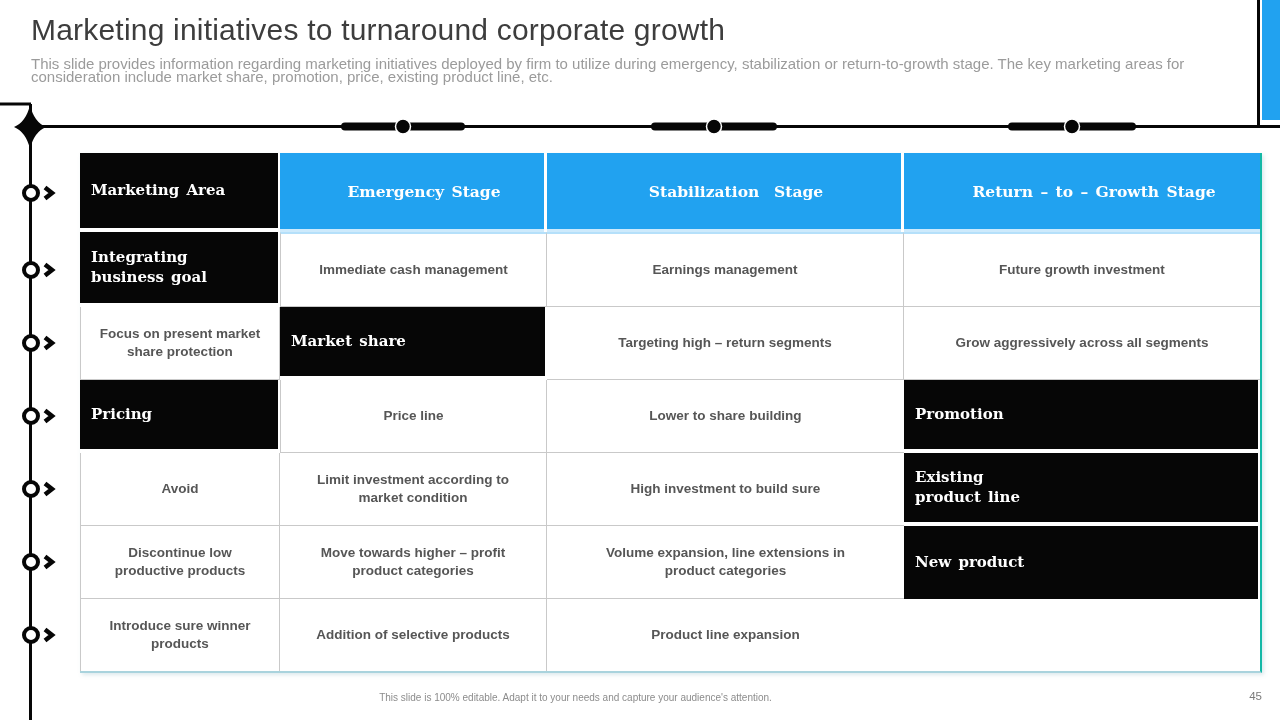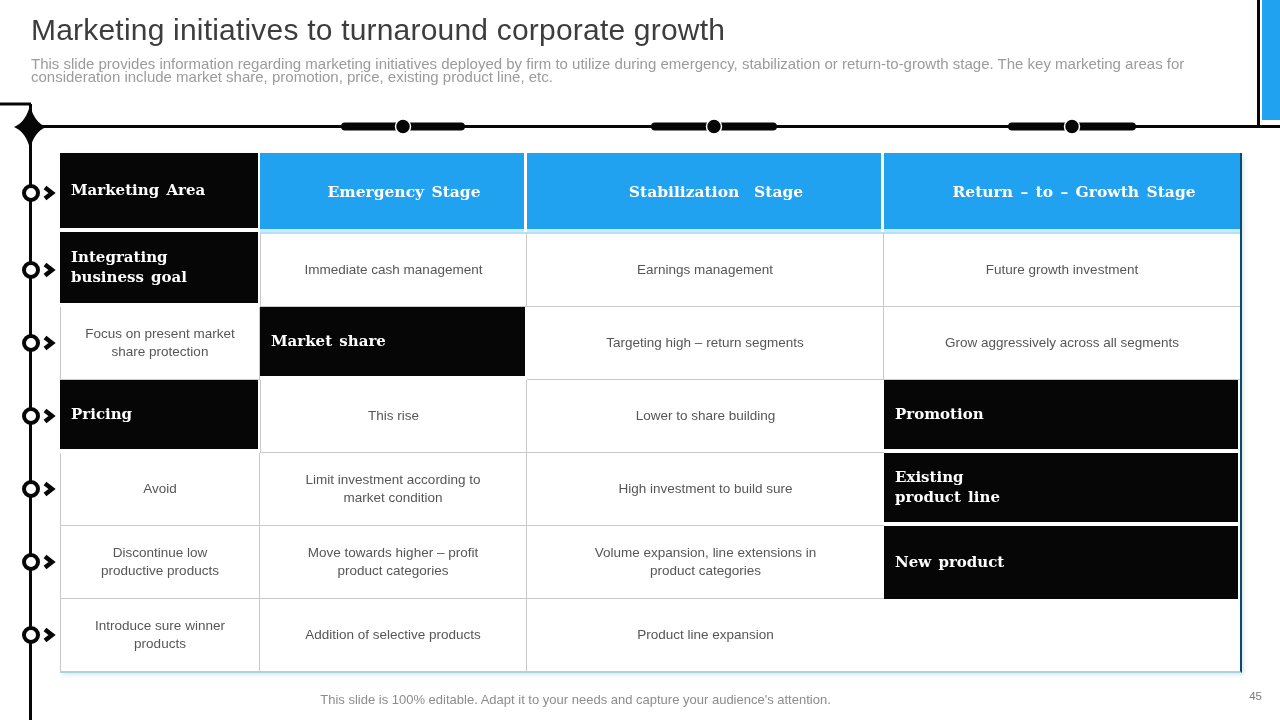--- a/index.html
+++ b/index.html
@@ -28,25 +28,25 @@
     background: var(--accent);
   }
   
   .decor-svg {
     position: absolute; left: 0; top: 0;
     width: 1280px; height: 720px;
     pointer-events: none;
   }
   
   .grid {
-    position: absolute; left: 60px; top: 153px;
+    position: absolute; left: 80px; top: 153px;
     display: grid;
     grid-template-columns: 200px 267px 357px 356px;
     grid-template-rows: 79px 75px 73px 73px 73px 73px 72px;
-    border-right: 2px solid #0c4a6e;
+    border-right: 2px solid #14b8a6;
     border-bottom: 2px solid #a9d3dd;
     box-shadow: 2px 2px 4px rgba(120,170,185,0.25);
   }
   .cell {
     display: flex; align-items: center;
     white-space: pre-wrap;
     padding-left: 24px;
   }
   .h-black, .r-label {
     background: #060606;
@@ -72,30 +72,31 @@
   }
   .h-blue.last-col { margin-right: 0; border-bottom-color: #cdeafc; }
   .body-cell {
     background: #ffffff;
     color: #565656;
     font-size: 13.5px; line-height: 1.35;
     justify-content: center; text-align: center;
     border-right: 1px solid #c9c9c9;
     border-bottom: 1px solid #c9c9c9;
     padding: 4px 10px;
+    font-weight: bold;
   }
   .body-cell.first-body-col { border-left: 1px solid #c9c9c9; }
   .body-cell.first-body-row { border-top: 2px solid #b5e0fa; }
   .body-cell.last-col { border-right: none; }
   .body-cell.last-row { border-bottom: none; }
   
   .footer-note {
     position: absolute; left: 0; top: 692px; width: 1151px;
     text-align: center;
-    font-size: 13px; color: #8c8c8c;
+    font-size: 10px; color: #8c8c8c;
   }
   .page-number {
     position: absolute; right: 18px; top: 690px;
     font-size: 11.5px; color: #7a7a7a;
   }
 </style>
 </head>
 <body>
 
 <div class="slide" style="--accent:#21A2F0;">
@@ -157,21 +158,21 @@
 business goal</span></div>
       <div class="cell body-cell first-body-col first-body-row"><span>Immediate cash management</span></div>
       <div class="cell body-cell first-body-row"><span>Earnings management</span></div>
       <div class="cell body-cell last-col first-body-row"><span>Future growth investment</span></div>
       <div class="cell body-cell first-body-col"><span>Focus on present market
 share protection</span></div>
       <div class="cell r-label"><span>Market share</span></div>
       <div class="cell body-cell"><span>Targeting high – return segments</span></div>
       <div class="cell body-cell last-col"><span>Grow aggressively across all segments</span></div>
       <div class="cell r-label"><span>Pricing</span></div>
-      <div class="cell body-cell first-body-col"><span>This rise</span></div>
+      <div class="cell body-cell first-body-col"><span>Price line</span></div>
       <div class="cell body-cell last-col"><span>Lower to share building</span></div>
       <div class="cell r-label"><span>Promotion</span></div>
       <div class="cell body-cell first-body-col"><span>Avoid</span></div>
       <div class="cell body-cell"><span>Limit investment according to
 market condition</span></div>
       <div class="cell body-cell last-col"><span>High investment to build sure</span></div>
       <div class="cell r-label"><span>Existing
 product line</span></div>
       <div class="cell body-cell first-body-col"><span>Discontinue low
 productive products</span></div>

